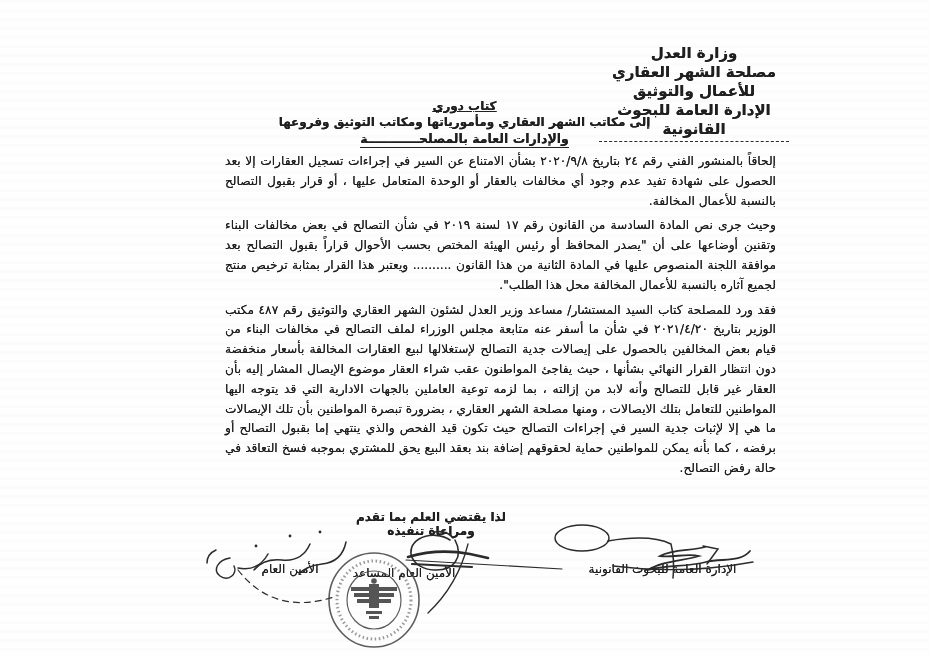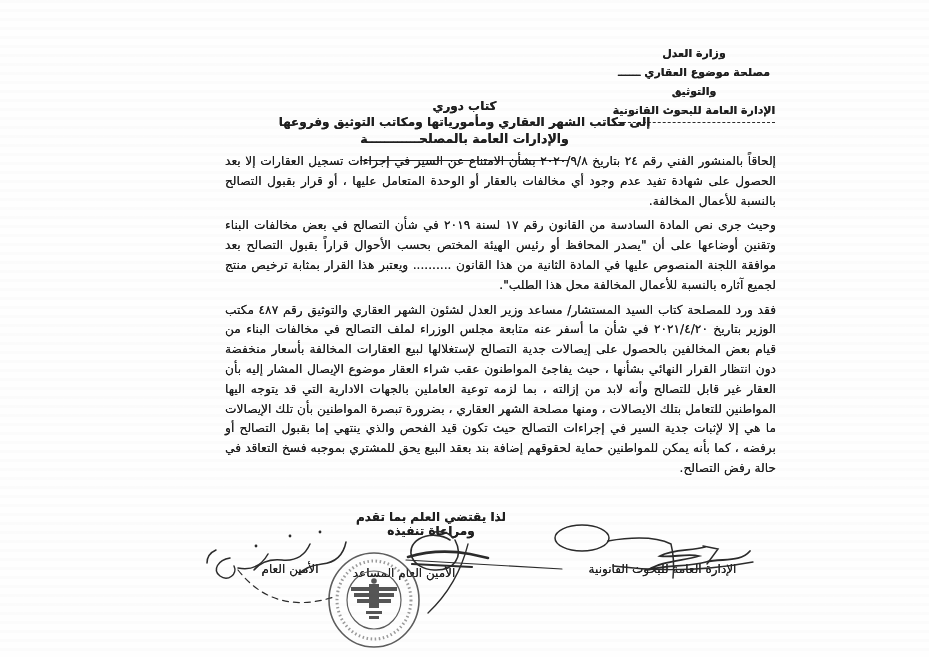--- a/index.html
+++ b/index.html
@@ -8,46 +8,46 @@
     background:
       repeating-linear-gradient(180deg, rgba(0,0,0,0.012) 0 3px, rgba(0,0,0,0) 3px 9px),
       #fefefe;
     font-family:"DejaVu Sans", sans-serif;
     color:#1f1f1f;
     direction:rtl;
   }
   .abs{position:absolute;}
   .scan{text-shadow:0 0 .45px rgba(10,10,10,.85);}
   
-  .hdr{top:44px;right:140px;width:190px;text-align:center;font-size:11px;font-weight:bold;line-height:19px;}
+  .hdr{top:44px;right:140px;width:190px;text-align:center;font-size:15px;font-weight:bold;line-height:19px;}
   .hdr .dept{display:inline-block;border-bottom:1px dashed #2c2c2c;padding-bottom:2px;}
   
-  .t-kind{top:99px;left:0;width:100%;text-align:center;font-size:12px;font-weight:bold;}
+  .t-kind{top:99px;left:0;width:100%;text-align:center;font-size:12px;font-weight:bold;text-decoration:underline;}
   .t-line1{top:115px;left:0;width:100%;text-align:center;font-size:12px;font-weight:bold;}
   .t-line2{top:131px;left:0;width:100%;text-align:center;font-size:12.5px;font-weight:bold;}
-  .t-line2 span{display:inline-block;border-bottom:1.6px solid #1f1f1f;padding-bottom:14px;}
+  .t-line2 span{display:inline-block;border-bottom:1.6px solid #1f1f1f;padding-bottom:1px;}
   
   .body-text{top:152px;left:189px;width:551px;font-size:12.2px;line-height:19.8px;text-align:justify;text-align-last:right;margin-left:36px;}
   .body-text p{margin:0 0 5px 0;}
   
   .closing{top:510px;left:331px;width:200px;text-align:center;font-size:12px;font-weight:bold;}
   .sig-title{font-size:12px;font-weight:normal;text-align:center;margin-top:34px;}
   .sig-dept{top:528px;left:575px;width:175px;}
   .sig-assistant{top:532px;left:339px;width:130px;}
   .sig-secretary{top:528px;left:240px;width:100px;}
   .sig-svg{top:500px;left:150px;}
 </style>
 </head>
 <body>
 
 <div class="page">
 
   <div class="abs hdr scan">
     <div>وزارة العدل</div>
-    <div>مصلحة موضوع العقاري ــــــ والتوثيق</div>
+    <div>مصلحة الشهر العقاري للأعمال والتوثيق</div>
     <div><span class="dept">الإدارة العامة للبحوث القانونية</span></div>
   </div>
 
   <div class="abs t-kind scan">كتاب دوري</div>
   <div class="abs t-line1 scan">إلى مكاتب الشهر العقاري ومأمورياتها ومكاتب التوثيق وفروعها</div>
   <div class="abs t-line2 scan">
     <span>والإدارات العامة بالمصلحــــــــــــة</span>
   </div>
 
   <div class="abs body-text scan">

